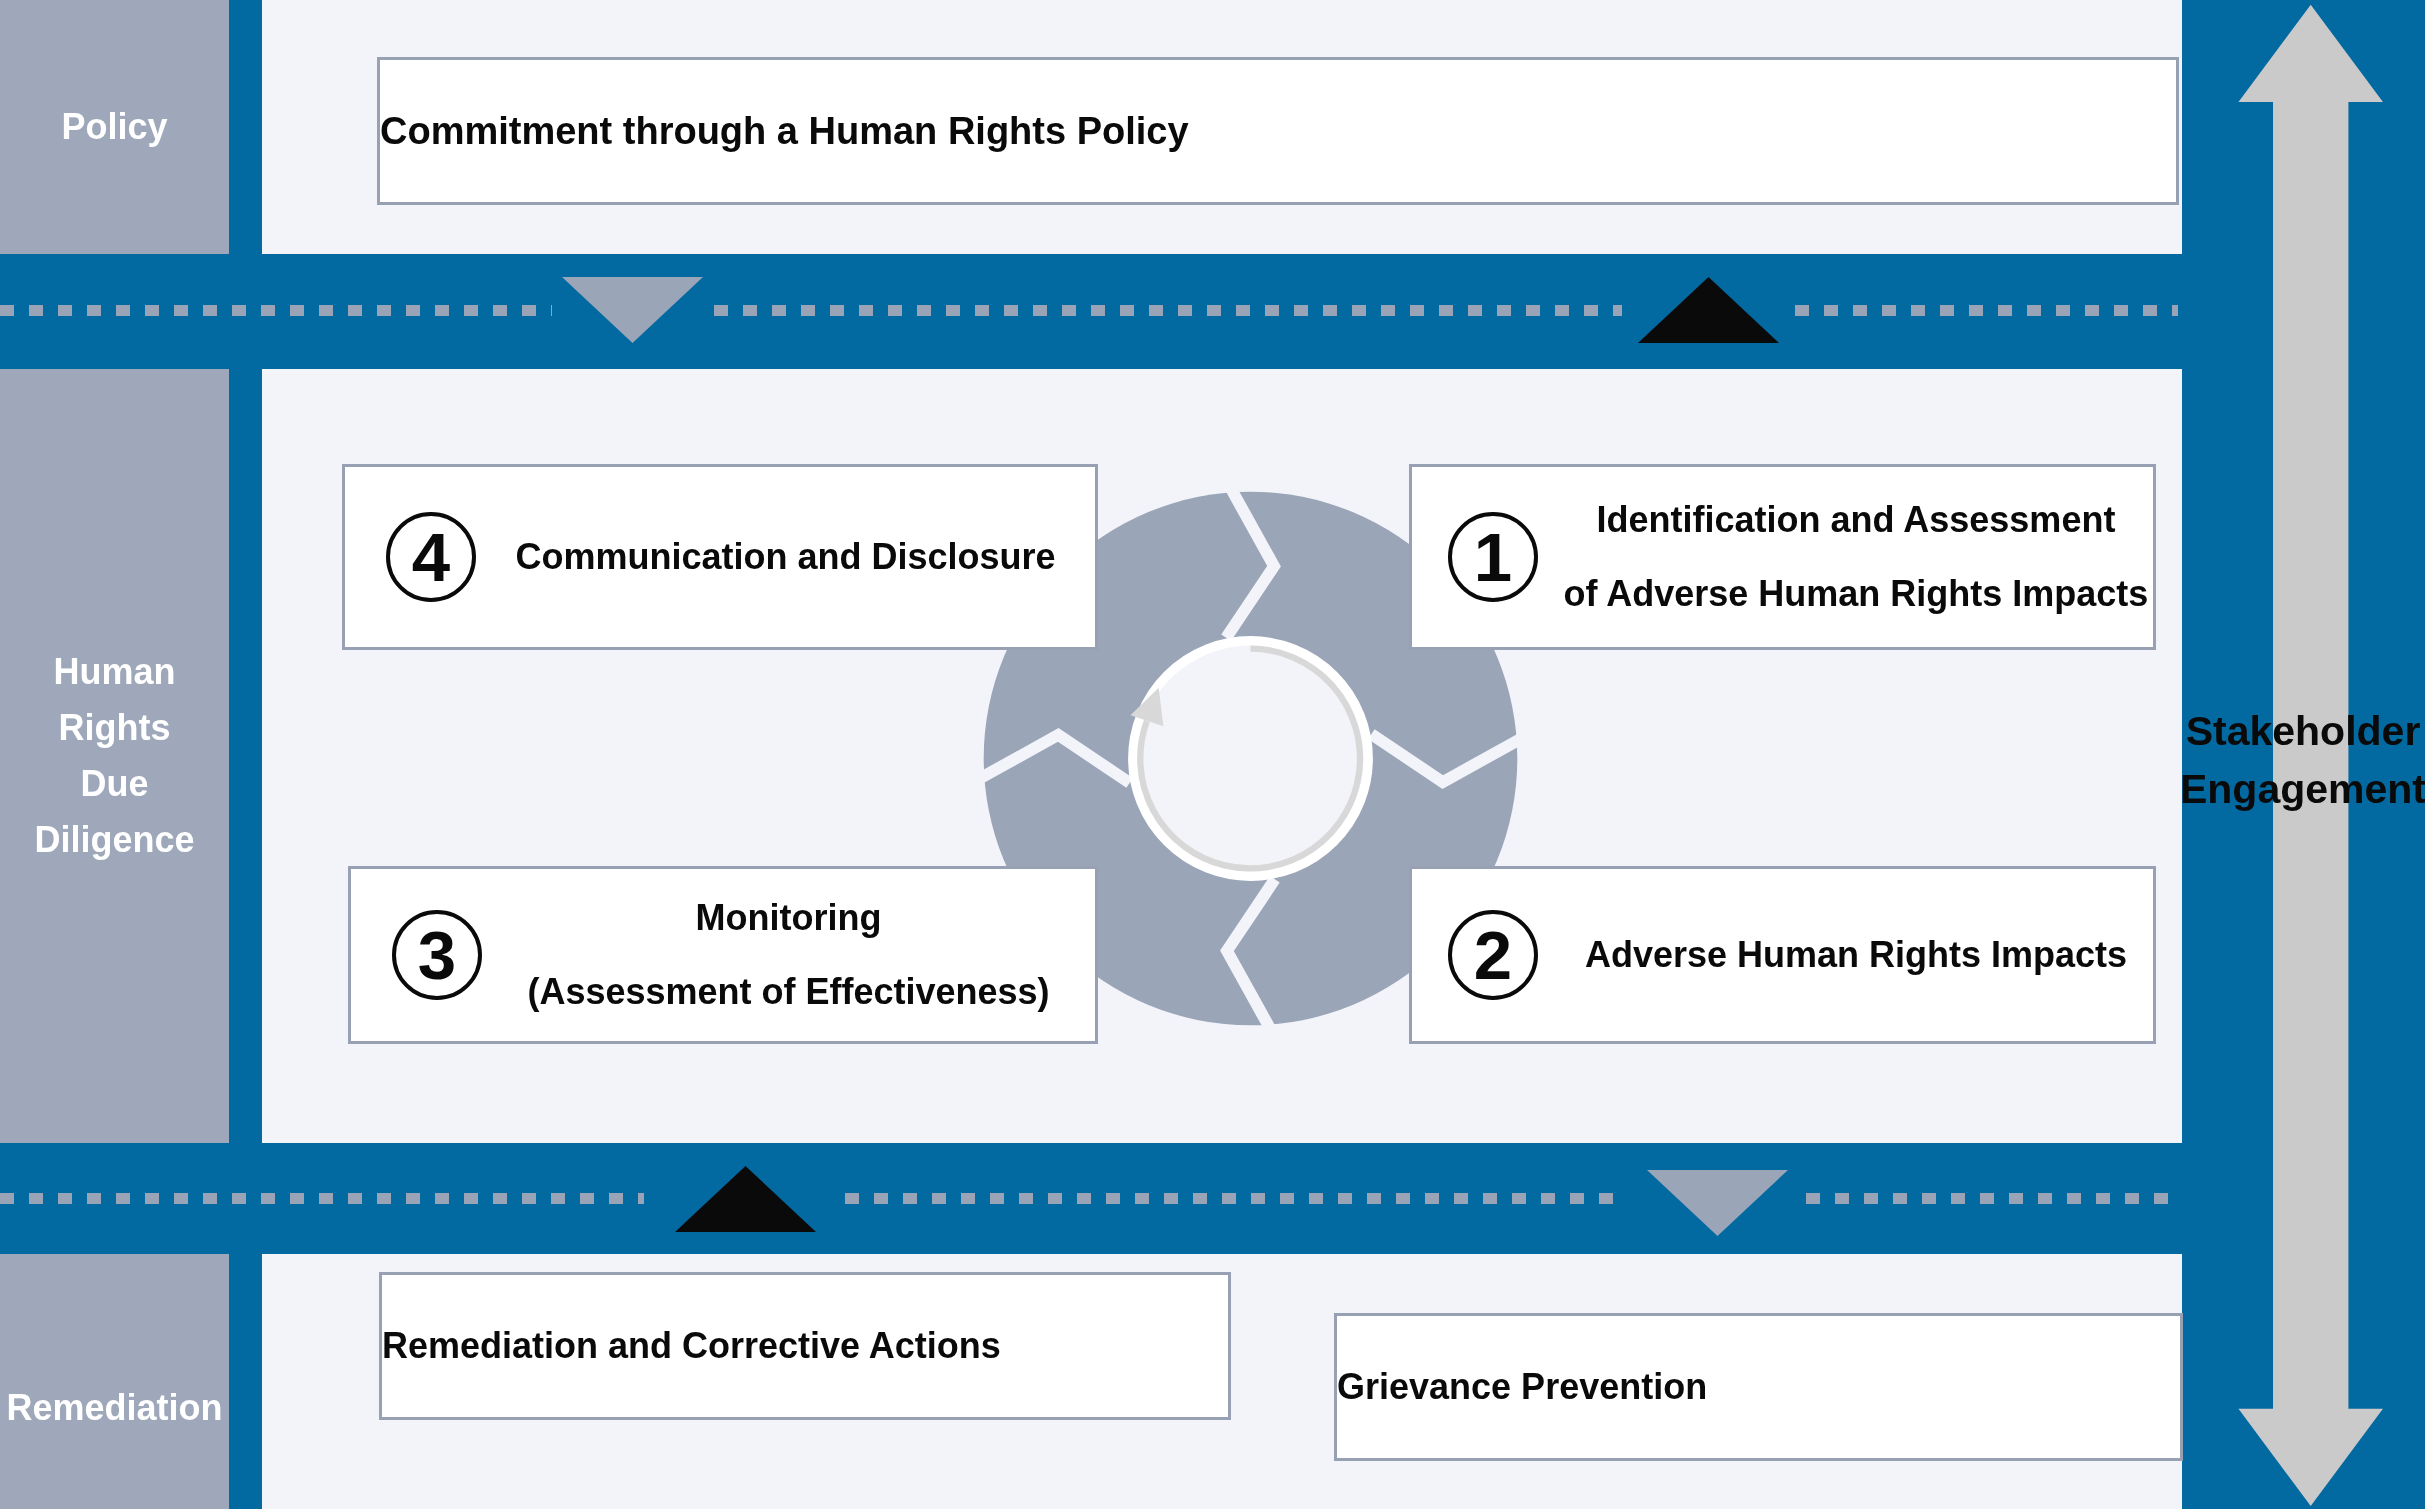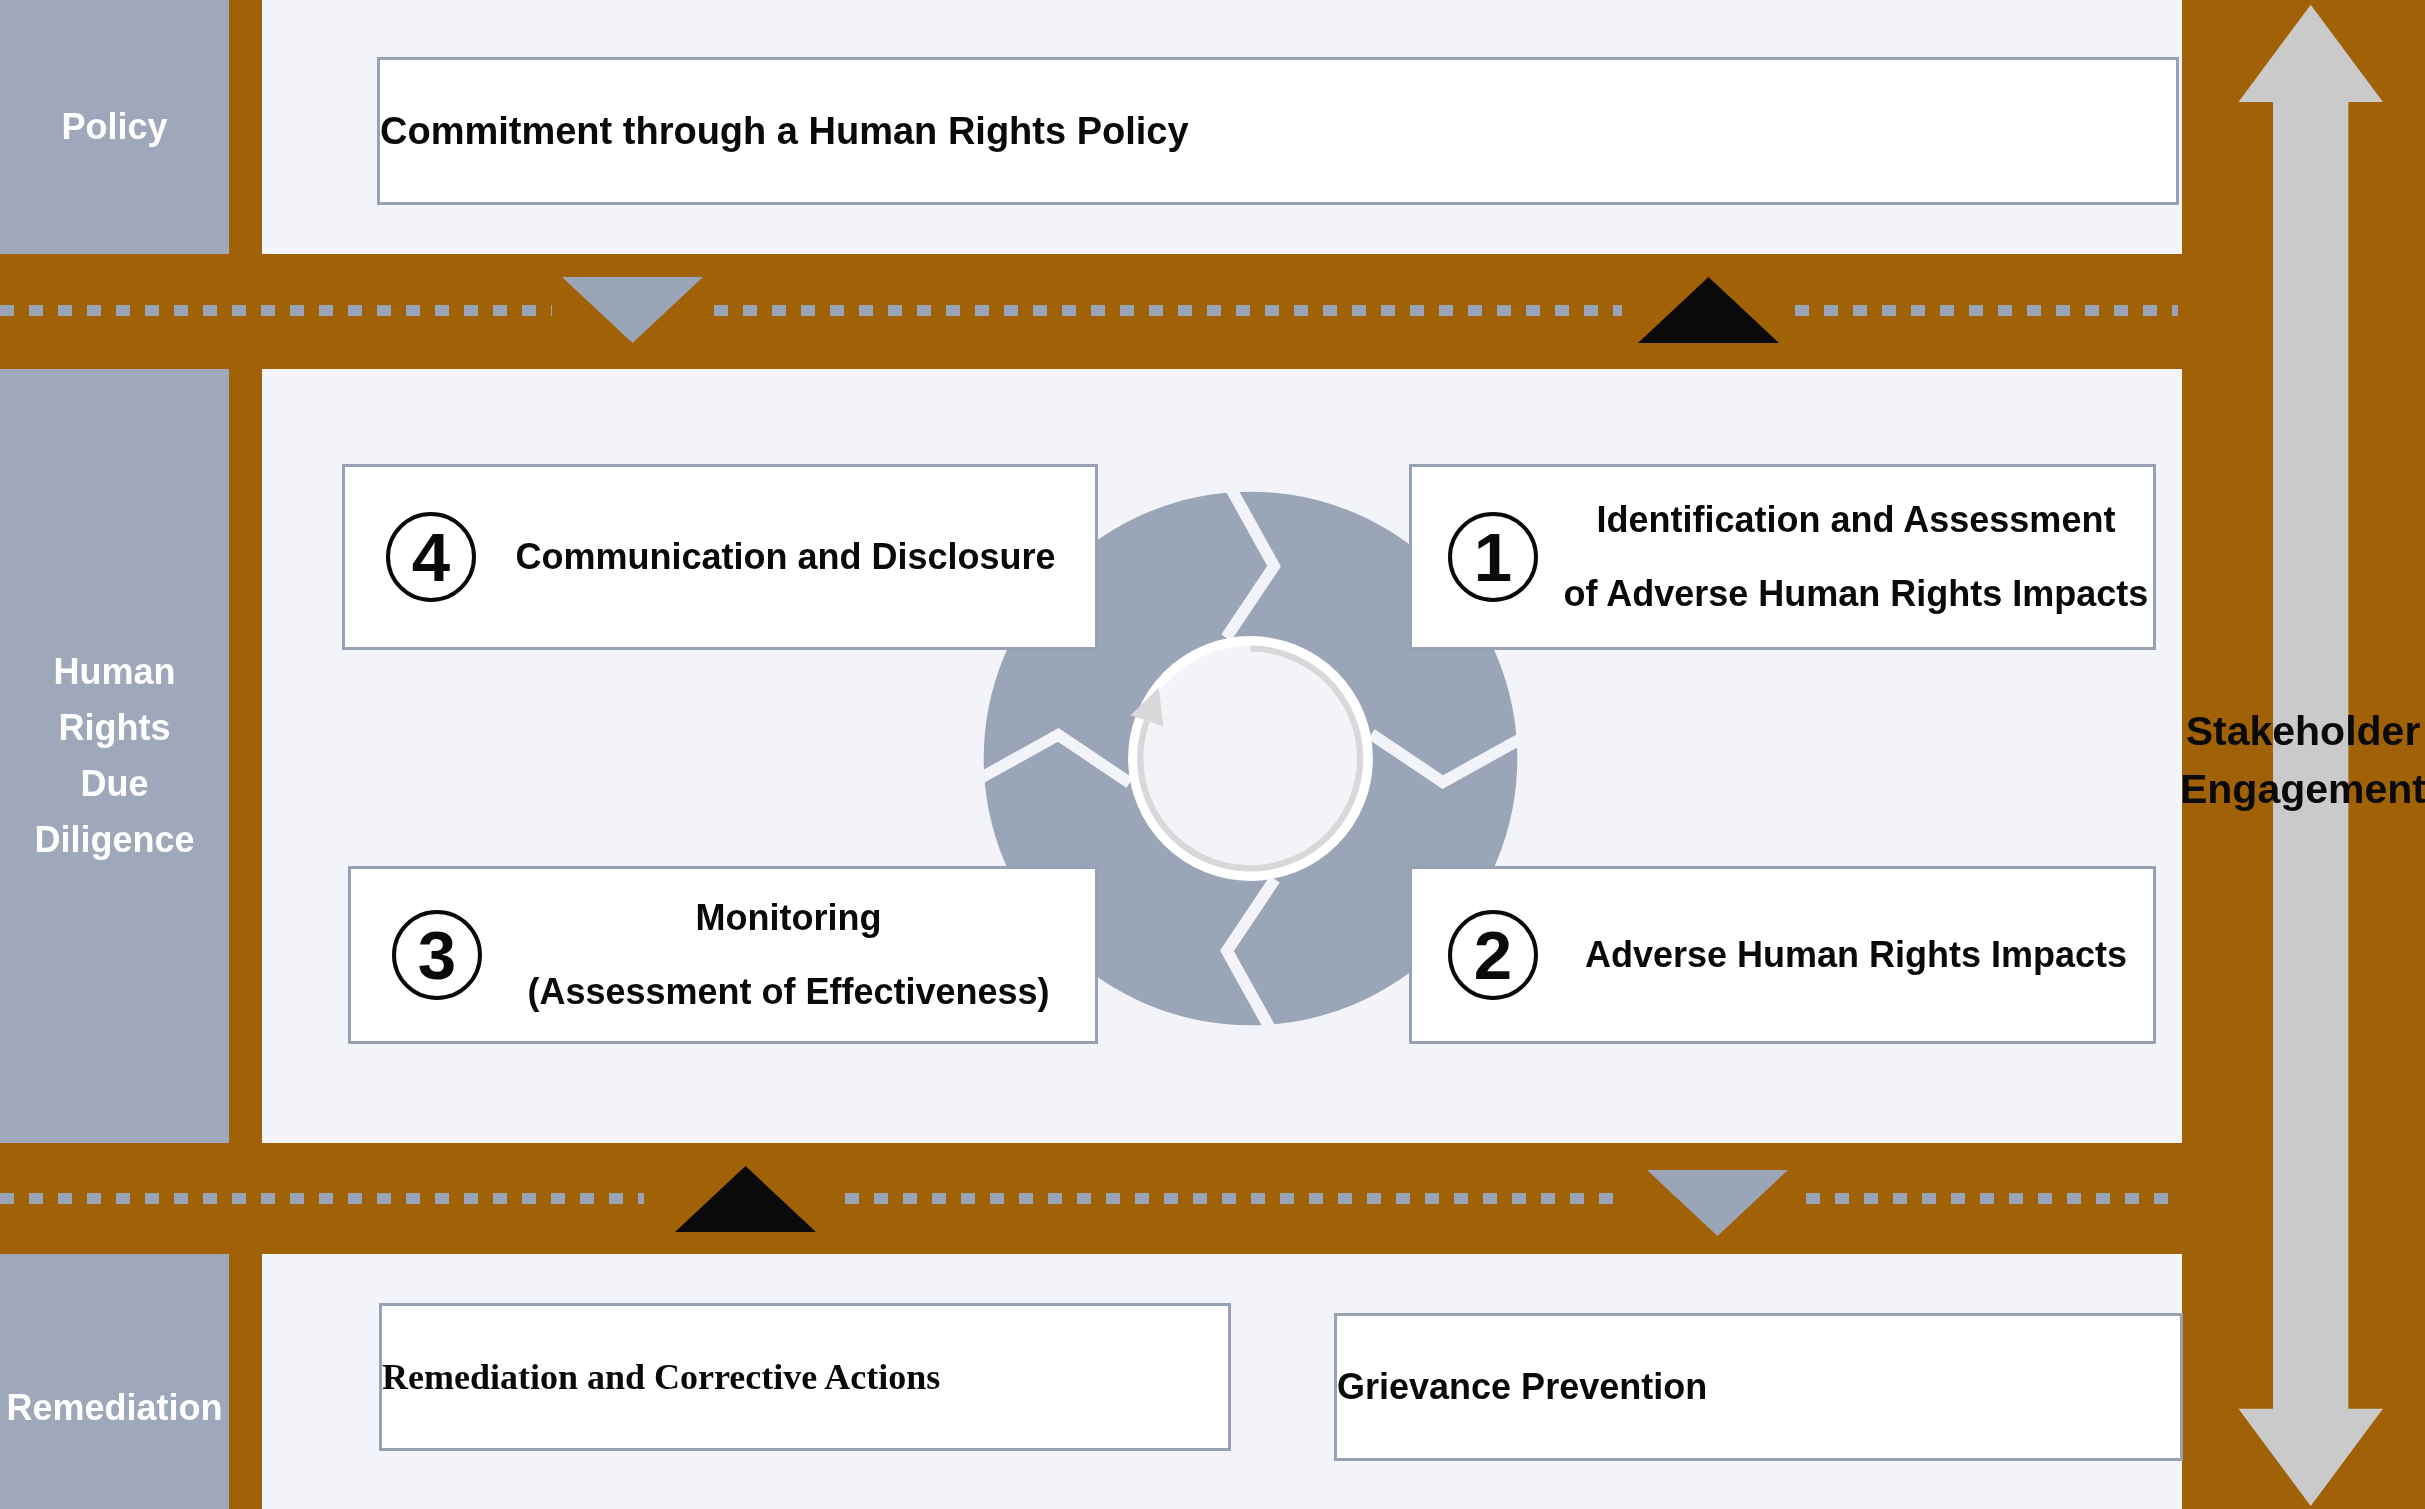--- a/index.html
+++ b/index.html
@@ -7,21 +7,21 @@
     --slate-deep:#9aa5b8;     
     --light:#f3f4fa;          
     --border:#98a1b3;         
     --dash:#99a4b6;           
     --ink:#0a0a0a;            
     --arrow:#cacaca;          
     --arc:#d8d8d8;            
   }
   html,body{margin:0;padding:0;background:#fff;}
   .stage{
-    position:relative;width:2426px;height:1510px;overflow:hidden;background:#a16207;
+    position:relative;width:2426px;height:1510px;overflow:hidden;background:#0369a1;
     font-family:"Liberation Sans","DejaVu Sans",sans-serif;color:var(--ink);
   }
   
   .side{
     position:absolute;left:0;width:229px;background:var(--slate);color:#fff;
     display:flex;flex-direction:column;align-items:center;justify-content:center;
     font-weight:bold;font-size:36px;line-height:56px;text-align:center;
   }
   .side-policy{top:0;height:254px;}
   .side-hrdd{top:369px;height:774px;}
@@ -34,21 +34,21 @@
   
   .wbox{
     position:absolute;background:#fff;border:3.1px solid var(--border);box-sizing:border-box;
     display:flex;align-items:center;font-weight:bold;font-size:36px;
   }
   .box-commit{left:377px;top:57px;width:1802px;height:148px;font-size:38px;}
   .box-step4{left:342px;top:464px;width:756px;height:186px;}
   .box-step1{left:1409px;top:464px;width:747px;height:186px;}
   .box-step3{left:348px;top:866px;width:750px;height:178px;}
   .box-step2{left:1409px;top:866px;width:747px;height:178px;}
-  .box-remact{left:379px;top:1303px;width:852px;height:148px;font-family:Liberation Serif, serif;}
+  .box-remact{left:379px;top:1272px;width:852px;height:148px;}
   .box-griev{left:1334px;top:1313px;width:849px;height:148px;}
   .label-center{flex:1;text-align:left;}
   .box-lines{flex:1;display:flex;flex-direction:column;justify-content:center;line-height:74px;}
   .box-lines.centered{text-align:center;}
   .box-lines.lefted{text-align:center;padding-left:21px;}
   
   .num-badge{
     flex:none;width:82px;height:82px;border:4.7px solid var(--ink);border-radius:50%;
     display:flex;align-items:center;justify-content:center;
     font-size:69px;font-weight:bold;color:var(--ink);

